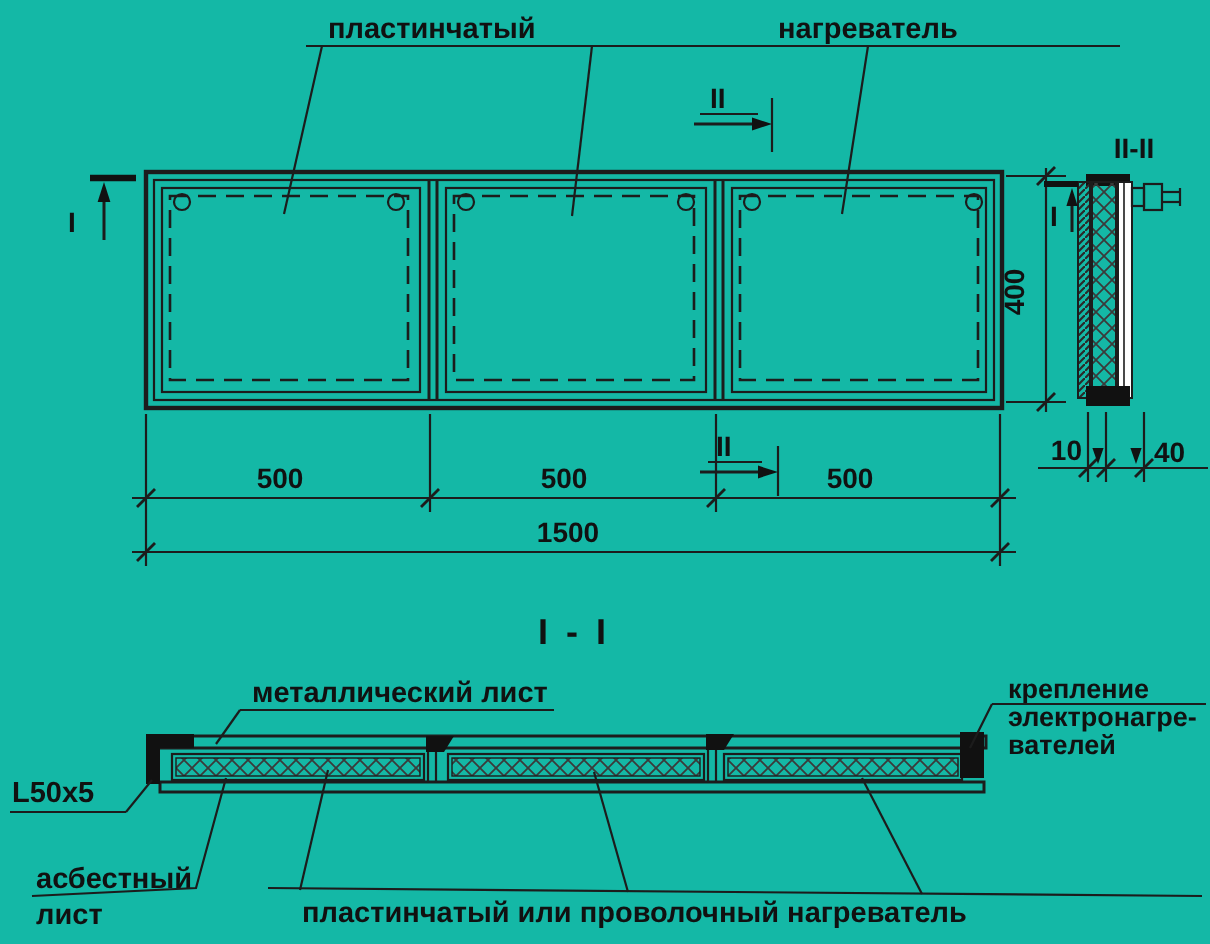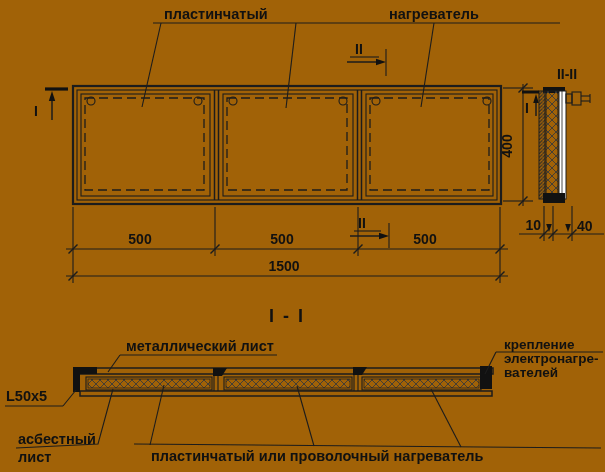--- a/index.html
+++ b/index.html
@@ -1,16 +1,16 @@
 <!DOCTYPE html>
 <html><head>
 <meta charset="utf-8">
 <style>
   html,body{margin:0;padding:0;background:#fff;}
-  #stage{position:relative;width:605px;height:472px;background:#a16207;overflow:hidden;
+  #stage{position:relative;width:605px;height:472px;background:#14b8a6;overflow:hidden;
          font-family:"Liberation Sans", sans-serif;}
   svg{display:block;}
   .ln{stroke:#1c1c1c;fill:none;stroke-width:1.1;}
   .ln2{stroke:#1c1c1c;fill:none;stroke-width:2.2;}
   .ln15{stroke:#1c1c1c;fill:none;stroke-width:1.5;}
   .thin{stroke:#1c1c1c;fill:none;stroke-width:0.8;}
   .dash{stroke:#1c1c1c;fill:none;stroke-width:1.3;stroke-dasharray:9 5;}
   .tick{stroke:#1c1c1c;stroke-width:1.4;}
   .blk{fill:#111;stroke:none;}
   .lbl{fill:#111;font-weight:bold;font-size:14.5px;}

